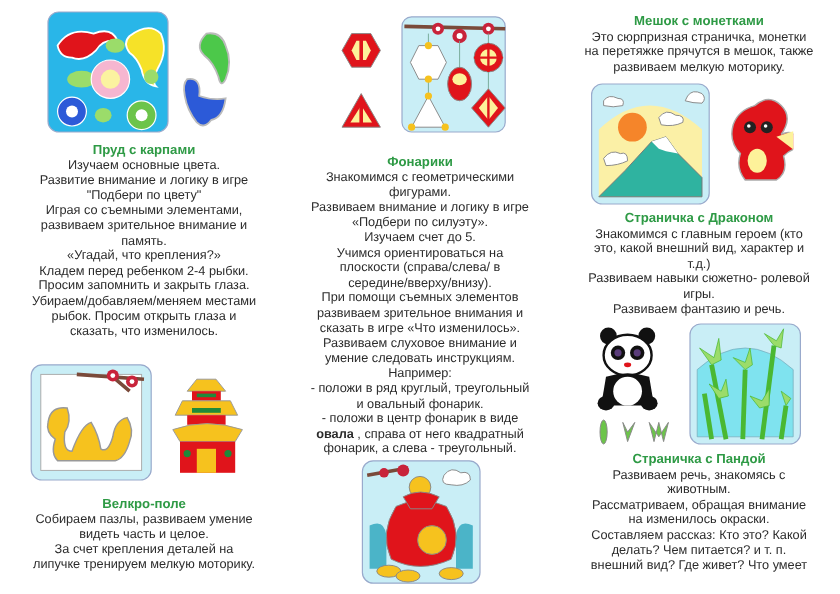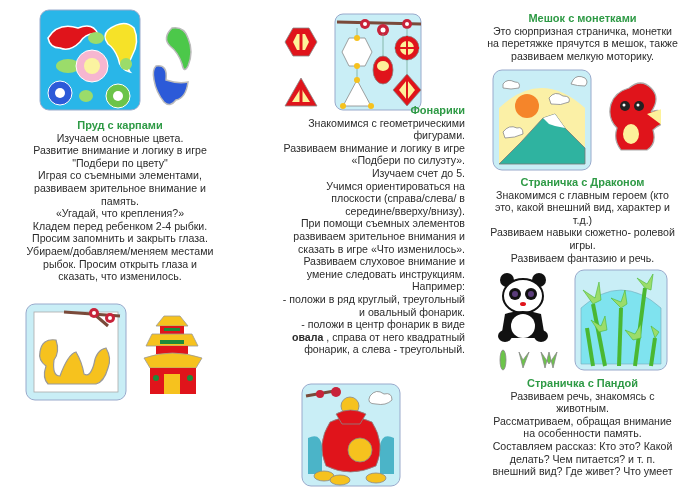--- a/index.html
+++ b/index.html
@@ -93,20 +93,27 @@
         <rect x="12" y="34" width="32" height="8" fill="#e0141b"></rect>
         <path d="M0 46 Q28 36 58 46 L52 56 L6 56Z" fill="#f6c21e" stroke="#999" stroke-width="0.8"></path>
         <rect x="6" y="56" width="46" height="26" fill="#e0141b"></rect>
         <rect x="20" y="62" width="16" height="20" fill="#f6c21e"></rect>
         <circle cx="12" cy="66" r="3" fill="#1e8a3a"></circle>
           <circle cx="46" cy="66" r="3" fill="#1e8a3a"></circle>
       </g>
     </svg>
   </div>
 
+  <div class="blk" style="top:414px;">
+    <span class="title">Велкро-поле</span>
+    <span class="line">Собираем пазлы, развиваем умение</span>
+    <span class="line">видеть часть и целое.</span>
+    <span class="line">За счет крепления деталей на</span>
+    <span class="line">липучке тренируем мелкую моторику.</span>
+  </div>
 </div>
 
 <div class="col col2">
 
   <div class="art" style="left:40px; top:10px;">
     <svg width="150" height="102" viewBox="0 0 150 102">
 
       <polygon points="18,18 34,18 42,32 34,46 18,46 10,32" fill="#e0141b" stroke="#888" stroke-width="0.8"></polygon>
       <polygon points="22,24 30,24 34,32 30,40 22,40 18,32" fill="#fdf29a"></polygon>
       <line x1="26" y1="20" x2="26" y2="44" stroke="#e0141b" stroke-width="3"></line>
@@ -144,21 +151,21 @@
       <line x1="132" y1="26" x2="132" y2="50" stroke="#e0141b" stroke-width="2"></line>
       <line x1="120" y1="38" x2="144" y2="38" stroke="#e0141b" stroke-width="2"></line>
 
       <line x1="132" y1="50" x2="132" y2="64" stroke="#7a9" stroke-width="0.8"></line>
       <polygon points="132,64 146,80 132,96 118,80" fill="#e0141b" stroke="#888" stroke-width="0.8"></polygon>
       <polygon points="132,70 140,80 132,90 124,80" fill="#fdf29a"></polygon>
       <line x1="132" y1="66" x2="132" y2="94" stroke="#e0141b" stroke-width="2"></line>
     </svg>
   </div>
 
-  <div class="blk" style="top:104px;text-align:right;">
+  <div class="blk" style="top:129px;">
     <span class="title">Фонарики</span>
     <span class="line">Знакомимся с геометрическими</span>
     <span class="line">фигурами.</span>
     <span class="line">Развиваем внимание и логику в игре</span>
     <span class="line">«Подбери по силуэту».</span>
     <span class="line">Изучаем счет до 5.</span>
     <span class="line">Учимся ориентироваться на</span>
     <span class="line">плоскости (справа/слева/ в</span>
     <span class="line">середине/вверху/внизу).</span>
     <span class="line">При помощи съемных элементов</span>
@@ -276,18 +283,18 @@
         <path d="M160 70 L156 58 L164 64Z"></path>
       </g>
     </svg>
   </div>
 
   <div class="blk" style="top:377px;">
     <span class="title">Страничка с Пандой</span>
     <span class="line">Развиваем речь, знакомясь с</span>
     <span class="line">животным.</span>
     <span class="line">Рассматриваем, обращая внимание</span>
-    <span class="line">на особенности память.</span>
+    <span class="line">на изменилось окраски.</span>
     <span class="line">Составляем рассказ: Кто это? Какой</span>
     <span class="line">делать? Чем питается? и т. п.</span>
     <span class="line">внешний вид? Где живет? Что умеет</span>
   </div>
 </div>
 
 </body></html>

